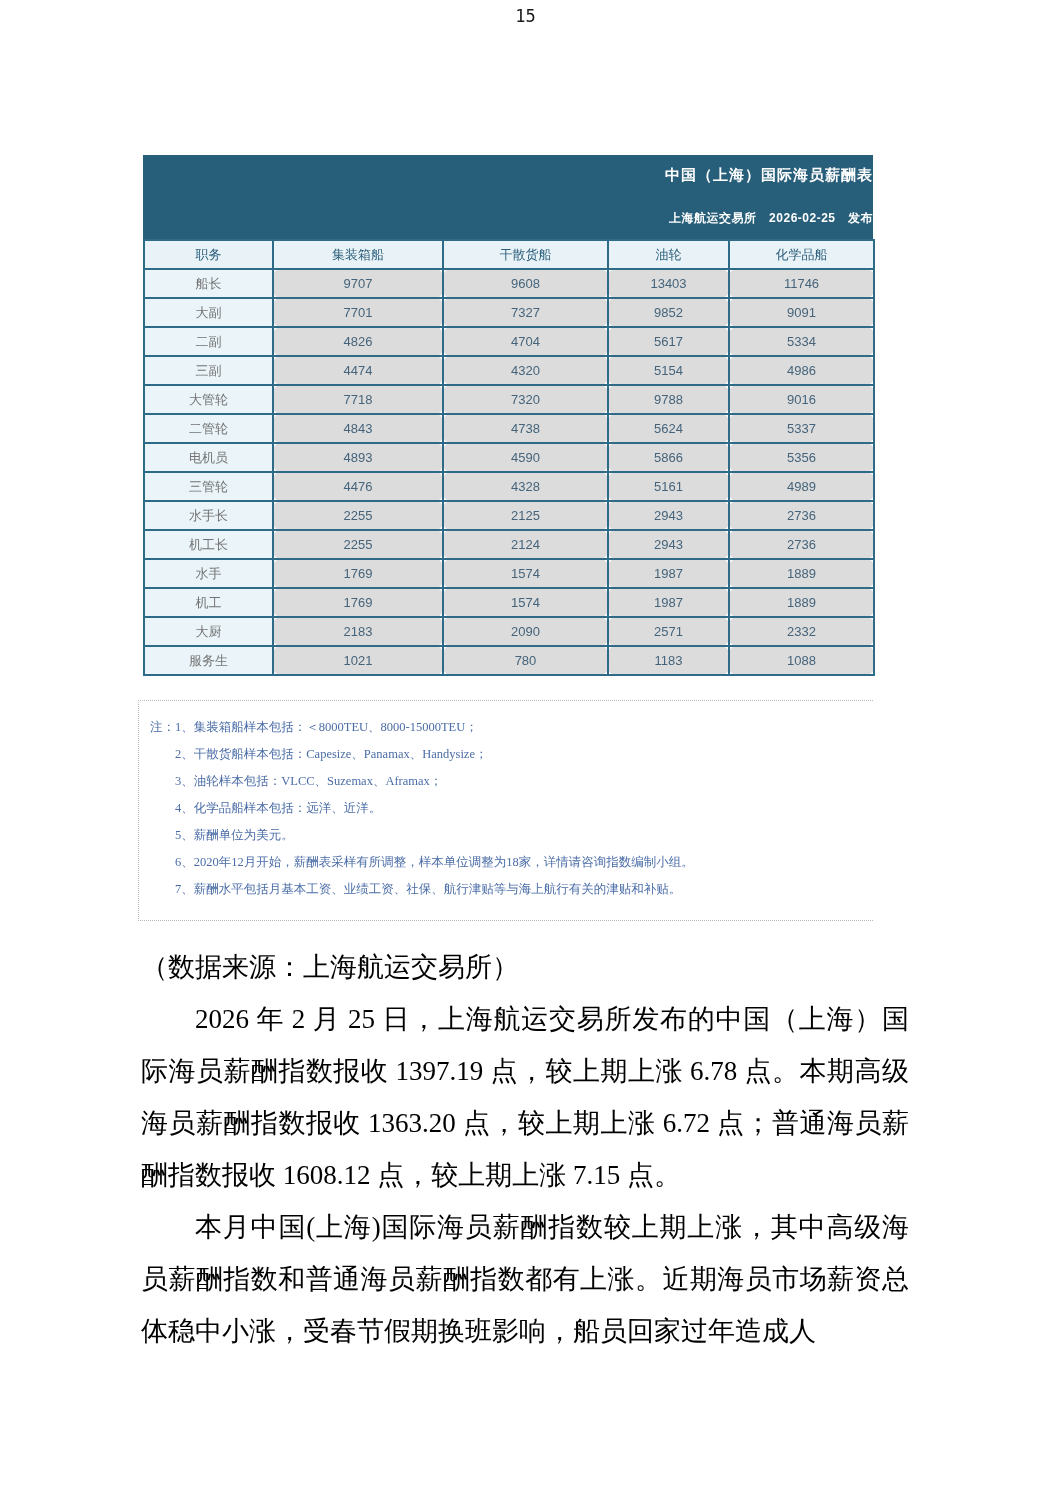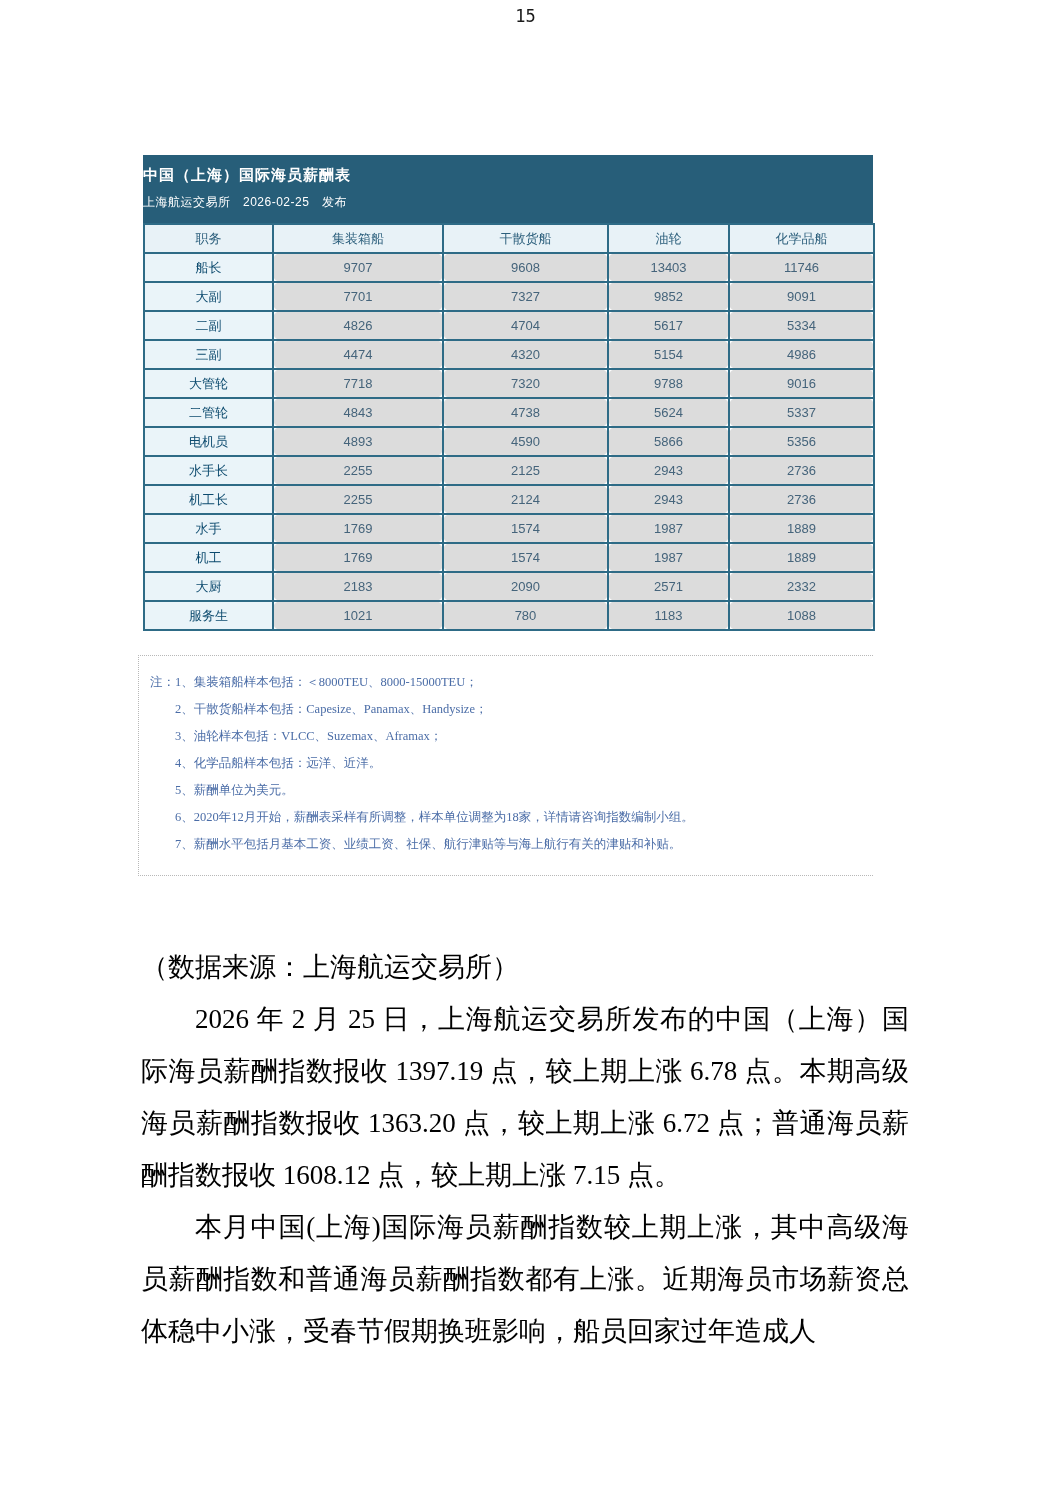--- a/index.html
+++ b/index.html
@@ -14,38 +14,38 @@
     position:absolute; top:6px; left:0; right:0;
     text-align:center; font-size:17px; color:#1a1a1a;
     font-family:"DejaVu Sans Mono","Liberation Mono",monospace;
   }
   
   .embed {
     position:absolute; left:143px; top:155px; width:730px;
     font-family:"Liberation Sans","DejaVu Sans",sans-serif;
   }
   .tbl-head-band {
-    background:#275e79; color:#ffffff; text-align:left;
+    background:#275e79; color:#ffffff; text-align:right;
     padding:11px 0 12px 0;
   }
   .tbl-title { font-size:15px; font-weight:bold; letter-spacing:1px; }
-  .tbl-subtitle { font-size:12px; font-weight:normal; margin-top:9px; letter-spacing:0.5px; }
+  .tbl-subtitle { font-size:12px; font-weight:bold; margin-top:25px; letter-spacing:0.5px; }
   table.salary {
     border-collapse:collapse; width:730px; table-layout:fixed;padding-left:7px;
   }
   table.salary th, table.salary td {
     border:2px solid #2e6b86;
     text-align:center; vertical-align:middle;
     font-size:13px; height:27px; padding:0;
     overflow:hidden; white-space:nowrap;
   }
   table.salary th {
     background:#e8f2f7; color:#2c5f7c; font-weight:normal;
   }
-  table.salary td.pos { background:#eaf4f9; color:#0c4a6e;font-family:Liberation Serif, serif; }
+  table.salary td.pos { background:#eaf4f9; color:#737373;font-family:Liberation Serif, serif; }
   table.salary td.num { background:#dcdcdc; color:#45647b;border-radius:8px; }
   .notes {
     margin-top:24px; margin-left:-5px;
     border-top:1px dotted #b8b8b8;
     border-bottom:1px dotted #b8b8b8;
     border-left:1px dotted #b8b8b8;
     padding:13px 0 17px 11px;
     color:#4b6da7; font-size:12.5px;font-family:Liberation Serif, serif;
   }
   .note-line { line-height:27px; padding-left:25px; }
@@ -136,20 +136,27 @@
             <td class="num">5337</td>
           </tr>
           <tr>
             <td class="pos">电机员</td>
             <td class="num">4893</td>
             <td class="num">4590</td>
             <td class="num">5866</td>
             <td class="num">5356</td>
           </tr>
           <tr>
+            <td class="pos">三管轮</td>
+            <td class="num">4476</td>
+            <td class="num">4328</td>
+            <td class="num">5161</td>
+            <td class="num">4989</td>
+          </tr>
+          <tr>
             <td class="pos">水手长</td>
             <td class="num">2255</td>
             <td class="num">2125</td>
             <td class="num">2943</td>
             <td class="num">2736</td>
           </tr>
           <tr>
             <td class="pos">机工长</td>
             <td class="num">2255</td>
             <td class="num">2124</td>

